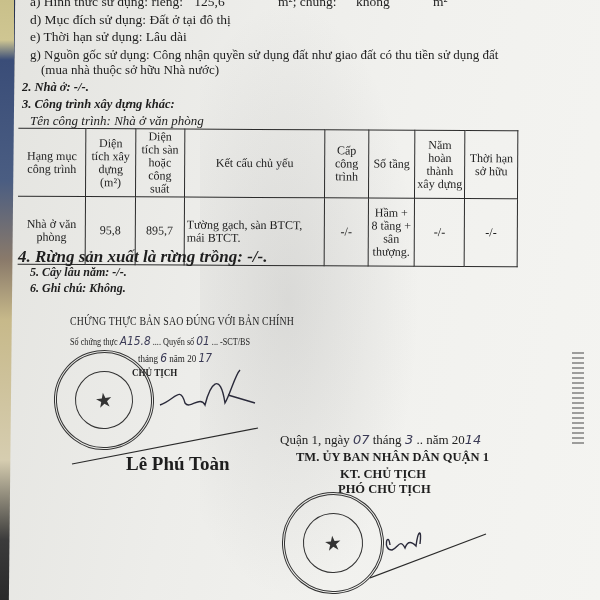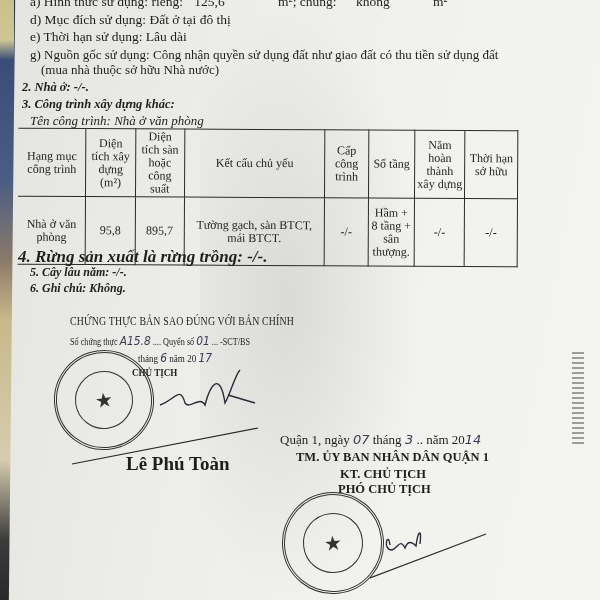--- a/index.html
+++ b/index.html
@@ -106,21 +106,21 @@
         <th>Số tầng</th>
         <th>Năm hoàn thành xây dựng</th>
         <th>Thời hạn sở hữu</th>
       </tr>
     </thead>
     <tbody>
       <tr>
         <td>Nhà ở văn phòng</td>
         <td>95,8</td>
         <td>895,7</td>
-        <td style="text-align:center;">Tường gạch, sàn BTCT, mái BTCT.</td>
+        <td style="text-align:left;">Tường gạch, sàn BTCT, mái BTCT.</td>
         <td>-/-</td>
         <td>Hầm + 8 tầng + sân thượng.</td>
         <td>-/-</td>
         <td>-/-</td>
       </tr>
     </tbody>
   </table>
 
   <div class="line bi" style="left:18px; top:249px; font-size:17px;">4. Rừng sản xuất là rừng trồng: -/-.</div>
   <div class="line bi" style="left:30px; top:265px; font-size:12px;">5. Cây lâu năm:  -/-.</div>

